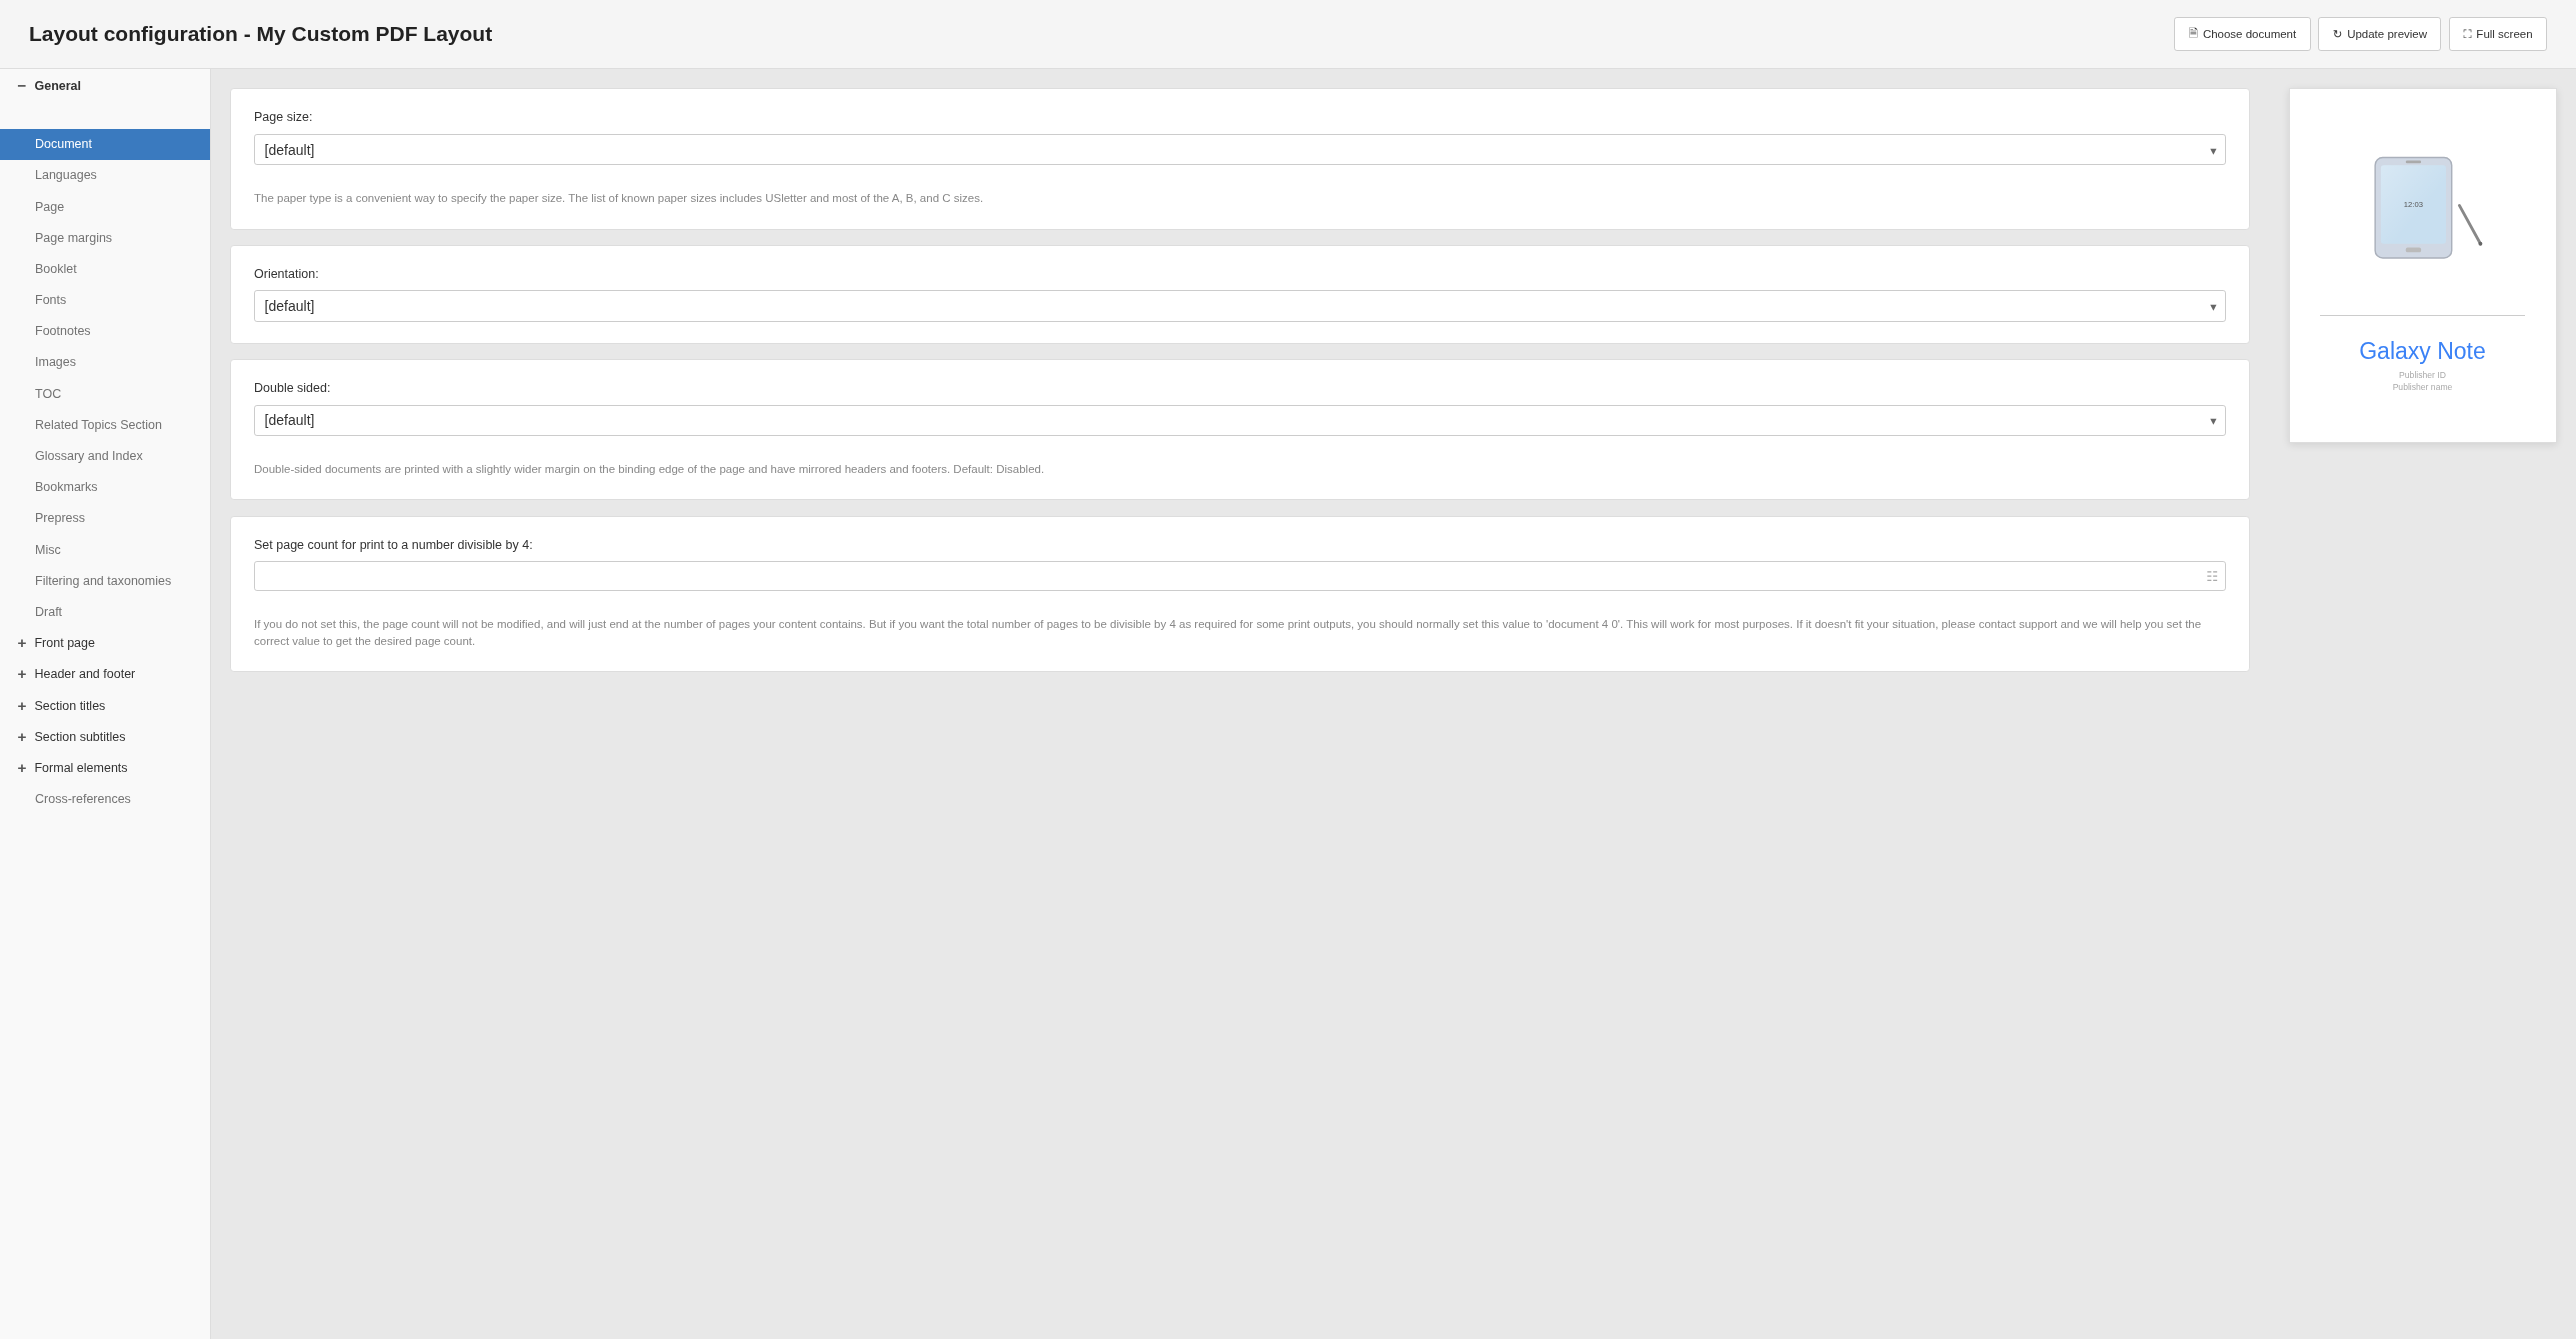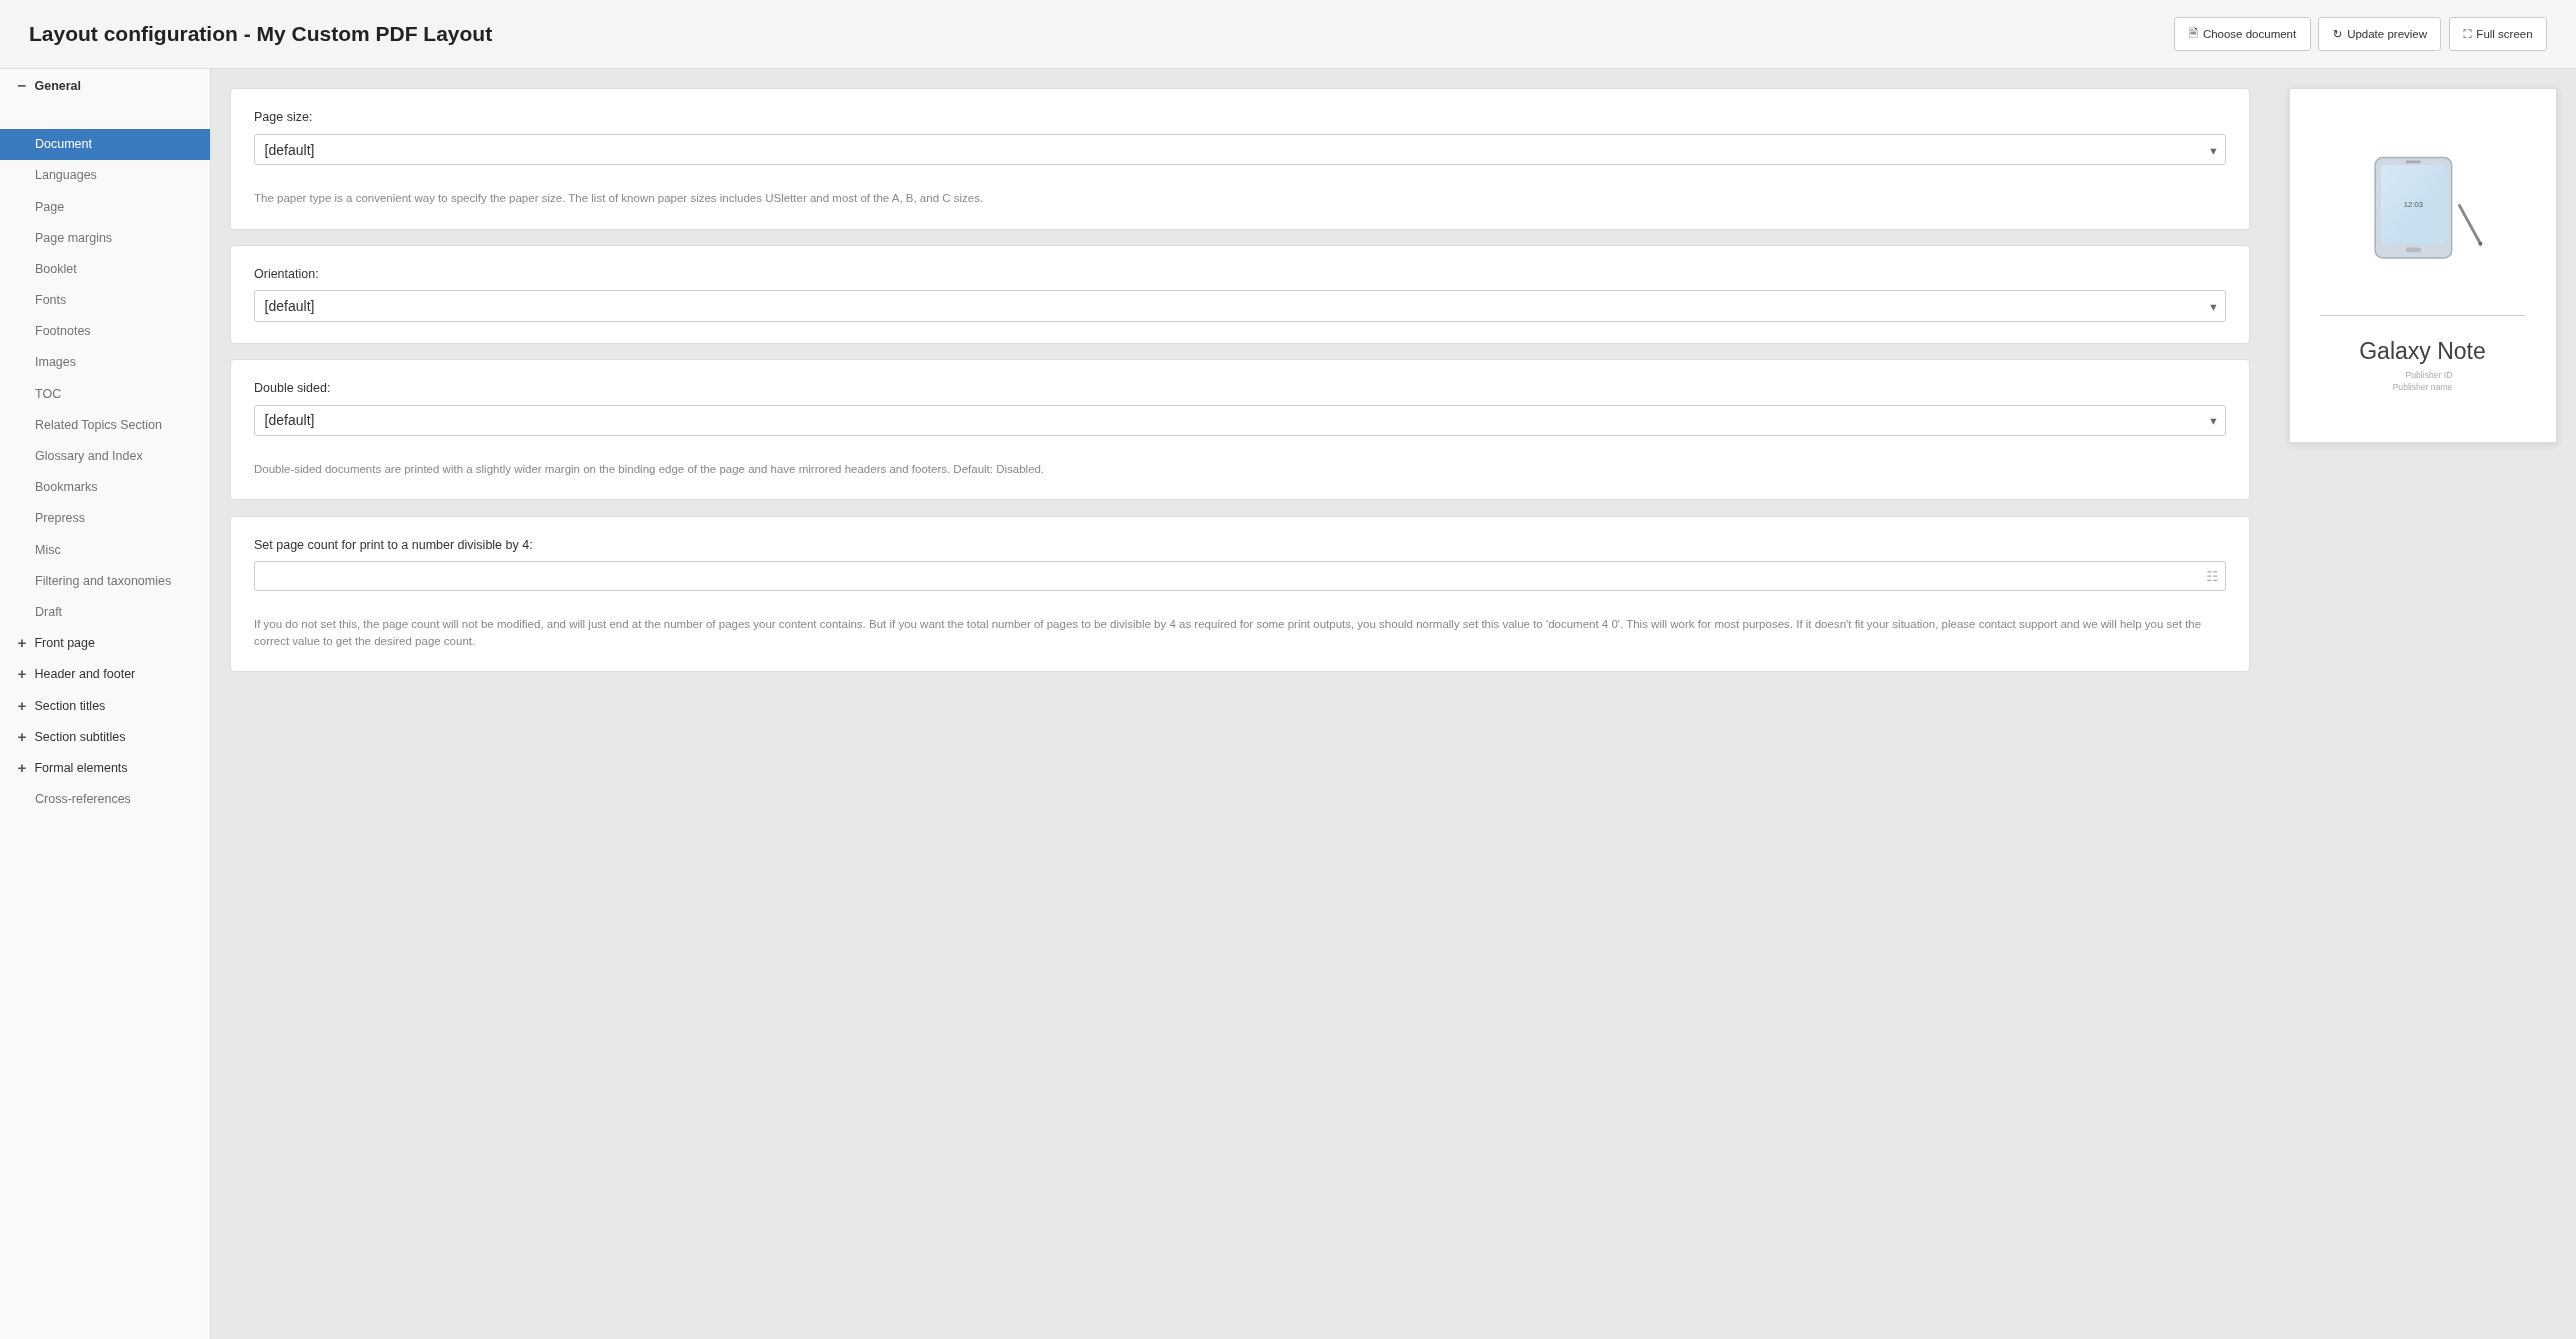--- a/index.html
+++ b/index.html
@@ -193,28 +193,28 @@
     .preview-device-img {
       width: 153px;
       height: 153px;
       display: flex;
       align-items: flex-start;
       justify-content: center;
     }
     .preview-title {
       font-size: 23px;
       font-weight: 300;
-      color: #404040;
+      color: #3b82f6;
       margin-top: 13px;
       text-align: center;
     }
     .preview-subtitle {
       font-size: 8.6px;
       color: #aaa;
-      text-align: right;
+      text-align: center;
       margin-top: 3.8px;
       line-height: 1.4;
     }
     .preview-line {
       width: 90%;
       border-top: 1px solid #ccc;
       margin: 13.4px auto 9.6px;
     }
     
     .phone-svg {

